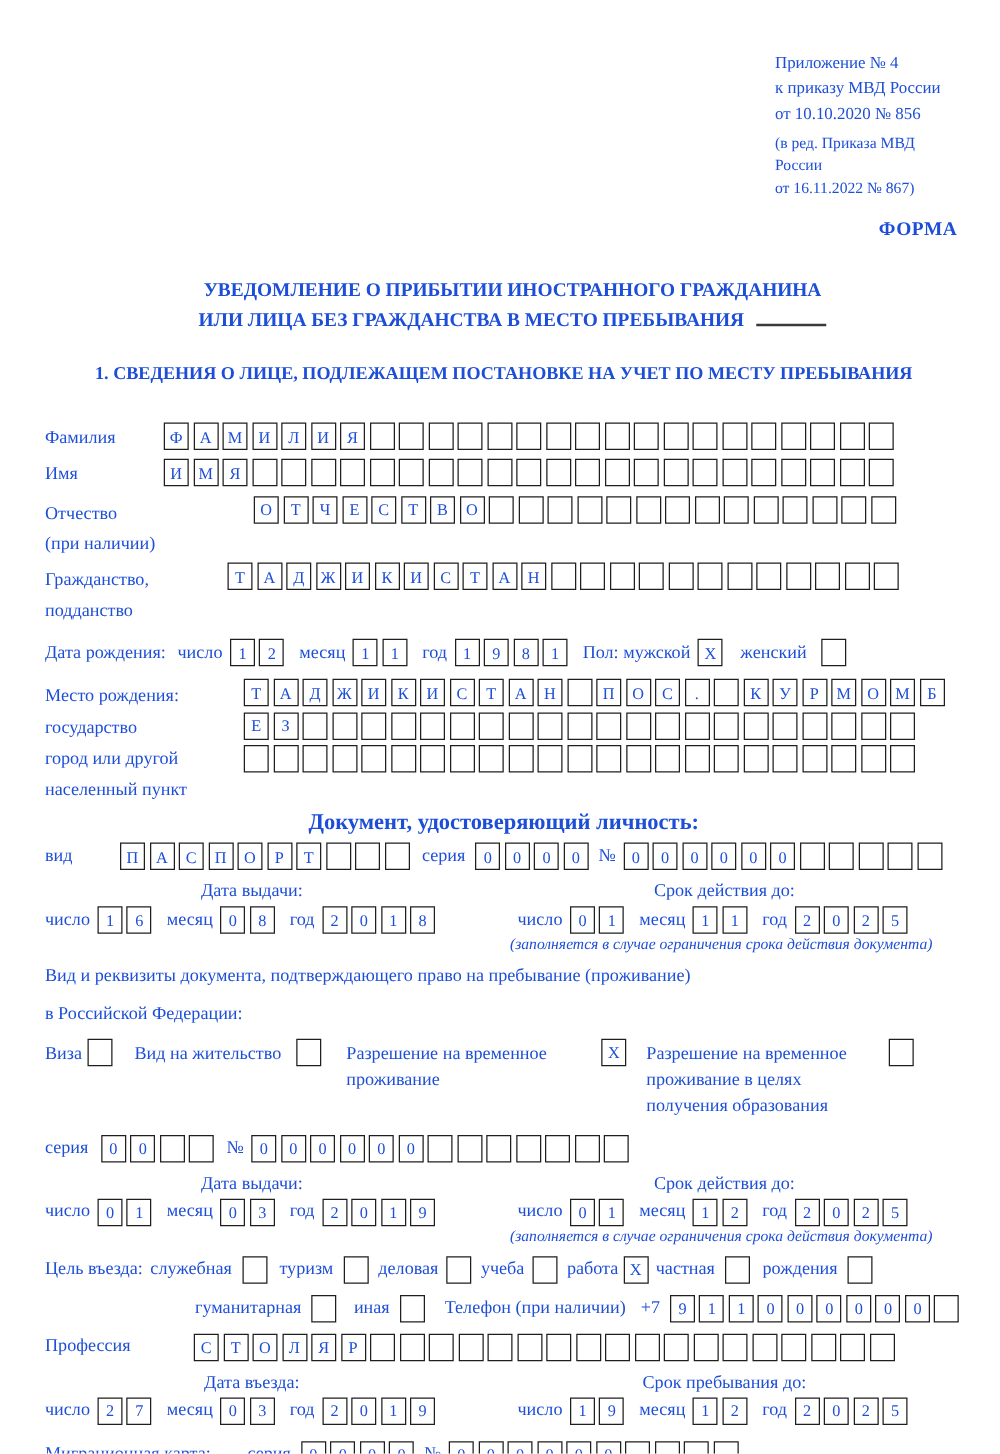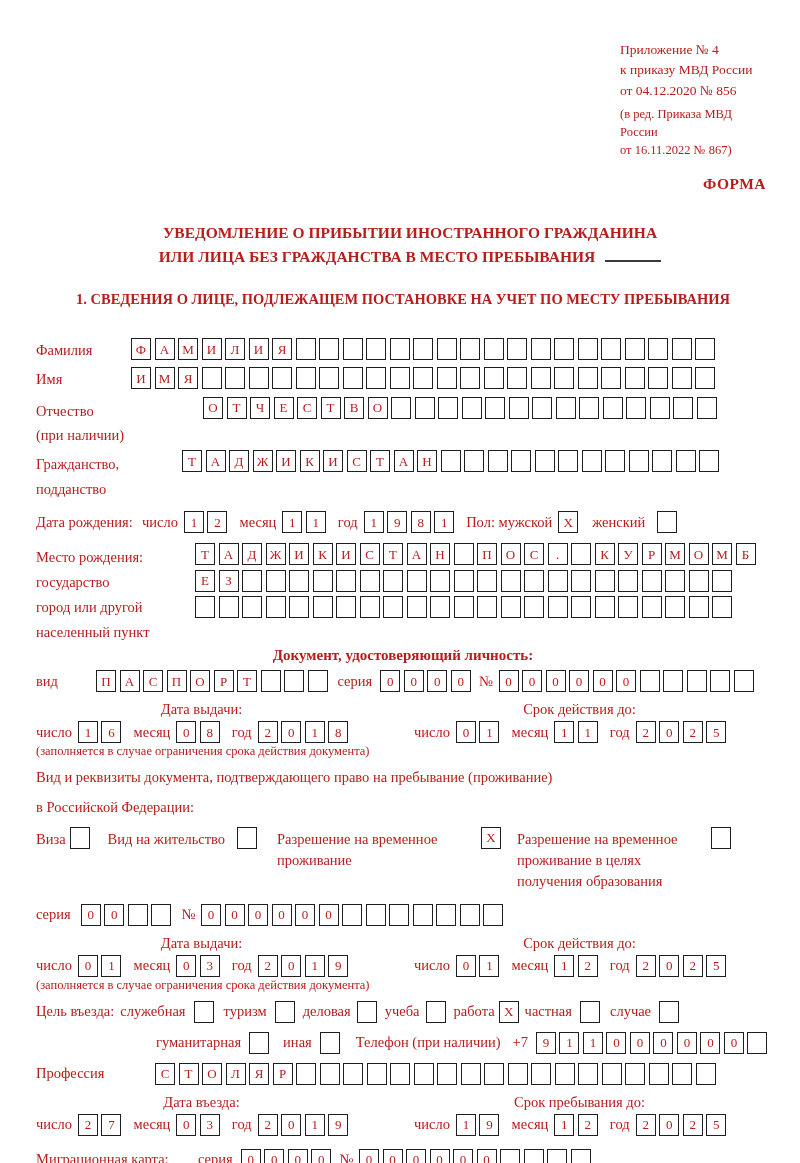--- a/index.html
+++ b/index.html
@@ -1,18 +1,18 @@
 <!DOCTYPE html>
 <html><head>
 <meta charset="utf-8">
 <style>
   html,body{margin:0;padding:0;background:#fff;}
   .page{
     width:800px;height:1163px;box-sizing:border-box;position:relative;
-    padding:40px 30px 0 36px;background:#fff;color:#b91c1c;
+    padding:40px 30px 0 36px;background:#fff;color:#1d4ed8;
     font-family:"Liberation Serif","DejaVu Serif",serif;font-size:14.5px;overflow:hidden;
   }
   
   .appendix{margin-left:584px;font-size:13.5px;line-height:1.5;}
   .appendix .edition{font-size:12.5px;line-height:1.45;margin-top:4px;}
   .forma{text-align:right;font-weight:bold;font-size:15.5px;letter-spacing:.5px;margin-top:16px;padding-right:4px;}
   
   .title{text-align:center;font-weight:bold;font-size:15.5px;line-height:1.55;margin-top:28px;padding-left:14px;}
   .blank-line{display:inline-block;width:56px;height:13px;border-bottom:2.5px solid #3a3a3a;margin-left:10px;}
   .section-title{text-align:center;font-weight:bold;font-size:14.5px;margin-top:22px;margin-bottom:30px;}
@@ -29,39 +29,39 @@
   .boxrows > .cells{margin-bottom:4.5px;}
   
   .dategroup{display:flex;align-items:center;flex:0 0 auto;}
   .dategroup .dg-label{margin:0 6px 0 12px;}
   .dategroup > :first-child{margin-left:0;}
   .dates-pair{display:flex;margin-bottom:2px;}
   .dates-col{flex:0 0 auto;}
   .dates-col.left{width:358px;}
   .dates-col.right{padding-left:20px;}
   .dates-caption{width:331px;text-align:center;margin-bottom:3px;}
-  .note-row{text-align:left;font-size:12.5px;padding-right:24px;margin:-1px 0 8px 0;}
+  .note-row{text-align:right;font-size:12.5px;padding-right:24px;margin:-1px 0 8px 0;font-style:italic;}
   .plain-line{margin:2px 0 8px 0;line-height:1.5;}
-  .doc-header{text-align:center;font-weight:bold;font-size:15px;margin:2px 0 6px 0;}
+  .doc-header{text-align:center;font-weight:bold;font-size:18px;margin:2px 0 6px 0;}
   .wrap-label{line-height:1.45;padding-top:2px;flex:0 0 auto;}
   .w190{width:196px;} .w178{width:186px;}
   
   .ml4{margin-left:4px;} .ml6{margin-left:6px;} .ml8{margin-left:8px;} .ml10{margin-left:10px;}
   .ml12{margin-left:12px;} .ml14{margin-left:14px;} .ml16{margin-left:16px;} .ml18{margin-left:18px;}
   .ml20{margin-left:20px;}
 </style>
 </head>
 <body>
 
 <div class="page">
 
   <div class="appendix">
     <div>Приложение № 4</div>
     <div>к приказу МВД России</div>
-    <div>от 04.12.2020 № 856</div>
+    <div>от 10.10.2020 № 856</div>
     <div class="edition">
       <div>(в ред. Приказа МВД России</div>
       <div>от 16.11.2022 № 867)</div>
     </div>
   </div>
   <div class="forma">ФОРМА</div>
 
   <div class="title">
     <div>УВЕДОМЛЕНИЕ О ПРИБЫТИИ ИНОСТРАННОГО ГРАЖДАНИНА</div>
     <div>
@@ -516,21 +516,21 @@
         <div class="cell"></div>
       </div>
     <div class="flabel ml8" style="padding-top:0">работа</div>
     <div class="cells ml4">
         <div class="cell">X</div>
       </div>
     <div class="flabel ml6" style="padding-top:0">частная</div>
     <div class="cells ml8">
         <div class="cell"></div>
       </div>
-    <div class="flabel ml10" style="padding-top:0">случае</div>
+    <div class="flabel ml10" style="padding-top:0">рождения</div>
     <div class="cells ml8">
         <div class="cell"></div>
       </div>
   </div>
 
   <div class="frow" style="align-items:center;margin-bottom:9px;padding-left:120px">
     <div class="flabel" style="padding-top:0">гуманитарная</div>
     <div class="cells ml8">
         <div class="cell"></div>
       </div>

